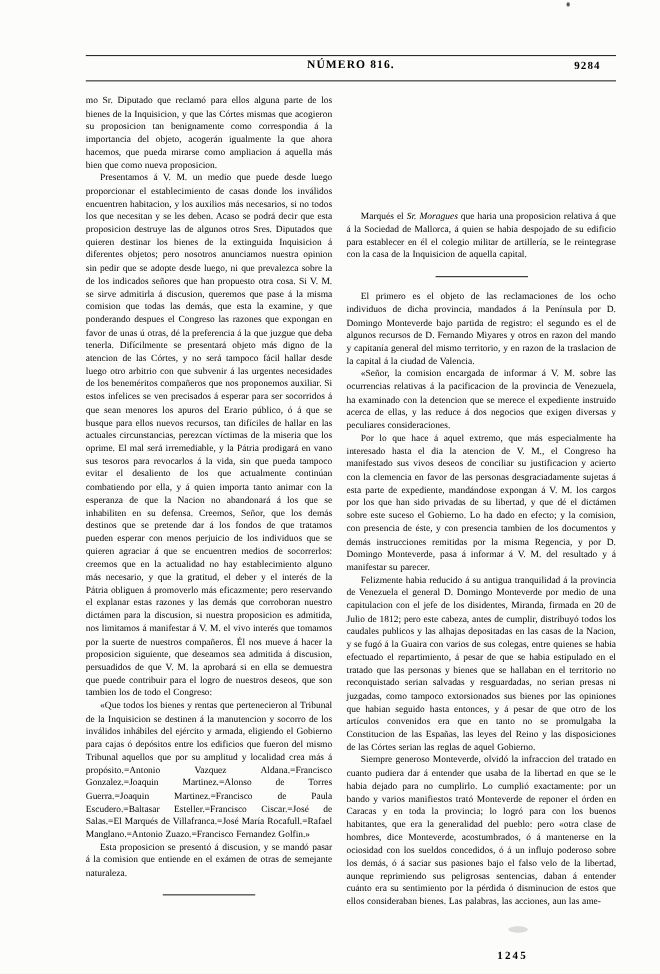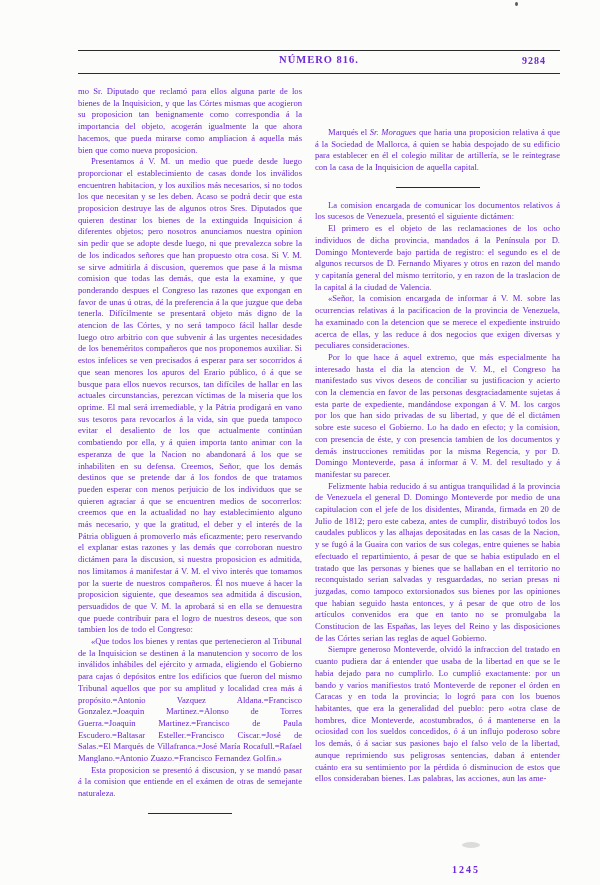--- a/index.html
+++ b/index.html
@@ -5,21 +5,21 @@
   html, body { margin: 0; padding: 0; }
   body {
     width: 600px; height: 885px;
     background: #e9e7e2;
     font-family: "Liberation Serif", "DejaVu Serif", serif;
   }
   .page {
     position: relative;
     width: 600px; height: 885px;
     background: #fcfcfa;
-    color: #6d28d9;
+    color: #000000;
     overflow: hidden;
   }
   .rule {
     position: absolute; left: 78px; width: 482px;
     border-top: 1.6px solid #2b2b2b; height: 0;
   }
   .rule-top { top: 50px; }
   .rule-bottom { top: 73px; }
   .header-row {
     position: absolute; top: 54px; left: 78px; width: 482px; height: 16px;
@@ -28,21 +28,21 @@
     position: absolute; left: 50%; transform: translateX(-50%);
     font-weight: bold; font-size: 10.5px; letter-spacing: 1px;
     white-space: nowrap;
   }
   .pageno {
     position: absolute; right: 14px; top: 1px;
     font-weight: bold; font-size: 10px; letter-spacing: 1px;
   }
   .columns {
     position: absolute; top: 86px; left: 78px; width: 482px;
-    display: flex; align-items: center;
+    display: flex; align-items: flex-end;
     min-height: 716px;
   }
   .col-left  { width: 224px; }
   .col-right { flex: 1; }
   .divider {
     width: 1px; background: #3c3c3c;
     margin-left: 5px; margin-right: 7px;
   }
   .para {
     margin: 0;
@@ -94,21 +94,20 @@
       <p class="para indent">«Que todos los bienes y rentas que pertenecieron al Tribunal de la Inquisicion se destinen á la manutencion y socorro de los inválidos inhábiles del ejército y armada, eligiendo el Gobierno para cajas ó depósitos entre los edificios que fueron del mismo Tribunal aquellos que por su amplitud y localidad crea más á propósito.=Antonio Vazquez Aldana.=Francisco Gonzalez.=Joaquin Martinez.=Alonso de Torres Guerra.=Joaquin Martinez.=Francisco de Paula Escudero.=Baltasar Esteller.=Francisco Ciscar.=José de Salas.=El Marqués de Villafranca.=José María Rocafull.=Rafael Manglano.=Antonio Zuazo.=Francisco Fernandez Golfin.»</p>
       <p class="para indent">Esta proposicion se presentó á discusion, y se mandó pasar á la comision que entiende en el exámen de otras de semejante naturaleza.</p>
       <div class="sep"></div>
     </div>
 
     <div class="divider"></div>
 
     <div class="col-right">
       <p class="para indent"><span>Marqués el </span><i>Sr. Moragues</i><span> que haria una proposicion relativa á que á la Sociedad de Mallorca, á quien se habia despojado de su edificio para establecer en él el colegio militar de artillería, se le reintegrase con la casa de la Inquisicion de aquella capital.</span></p>
       <div class="sep"></div>
-      <p class="para indent">La comision encargada de comunicar los documentos relativos á los sucesos de Venezuela, presentó el siguiente dictámen:</p>
       <p class="para indent">El primero es el objeto de las reclamaciones de los ocho individuos de dicha provincia, mandados á la Península por D. Domingo Monteverde bajo partida de registro: el segundo es el de algunos recursos de D. Fernando Miyares y otros en razon del mando y capitanía general del mismo territorio, y en razon de la traslacion de la capital á la ciudad de Valencia.</p>
       <p class="para indent">«Señor, la comision encargada de informar á V. M. sobre las ocurrencias relativas á la pacificacion de la provincia de Venezuela, ha examinado con la detencion que se merece el expediente instruido acerca de ellas, y las reduce á dos negocios que exigen diversas y peculiares consideraciones.</p>
       <p class="para indent">Por lo que hace á aquel extremo, que más especialmente ha interesado hasta el dia la atencion de V. M., el Congreso ha manifestado sus vivos deseos de conciliar su justificacion y acierto con la clemencia en favor de las personas desgraciadamente sujetas á esta parte de expediente, mandándose expongan á V. M. los cargos por los que han sido privadas de su libertad, y que dé el dictámen sobre este suceso el Gobierno. Lo ha dado en efecto; y la comision, con presencia de éste, y con presencia tambien de los documentos y demás instrucciones remitidas por la misma Regencia, y por D. Domingo Monteverde, pasa á informar á V. M. del resultado y á manifestar su parecer.</p>
       <p class="para indent">Felizmente habia reducido á su antigua tranquilidad á la provincia de Venezuela el general D. Domingo Monteverde por medio de una capitulacion con el jefe de los disidentes, Miranda, firmada en 20 de Julio de 1812; pero este cabeza, antes de cumplir, distribuyó todos los caudales publicos y las alhajas depositadas en las casas de la Nacion, y se fugó á la Guaira con varios de sus colegas, entre quienes se habia efectuado el repartimiento, á pesar de que se habia estipulado en el tratado que las personas y bienes que se hallaban en el territorio no reconquistado serian salvadas y resguardadas, no serian presas ni juzgadas, como tampoco extorsionados sus bienes por las opiniones que habian seguido hasta entonces, y á pesar de que otro de los artículos convenidos era que en tanto no se promulgaba la Constitucion de las Españas, las leyes del Reino y las disposiciones de las Córtes serian las reglas de aquel Gobierno.</p>
       <p class="para indent">Siempre generoso Monteverde, olvidó la infraccion del tratado en cuanto pudiera dar á entender que usaba de la libertad en que se le habia dejado para no cumplirlo. Lo cumplió exactamente: por un bando y varios manifiestos trató Monteverde de reponer el órden en Caracas y en toda la provincia; lo logró para con los buenos habitantes, que era la generalidad del pueblo: pero «otra clase de hombres, dice Monteverde, acostumbrados, ó á mantenerse en la ociosidad con los sueldos concedidos, ó á un influjo poderoso sobre los demás, ó á saciar sus pasiones bajo el falso velo de la libertad, aunque reprimiendo sus peligrosas sentencias, daban á entender cuánto era su sentimiento por la pérdida ó disminucion de estos que ellos consideraban bienes. Las palabras, las acciones, aun las ame-</p>
     </div>
 
   </div>
 
   <div class="folio">1245</div>

